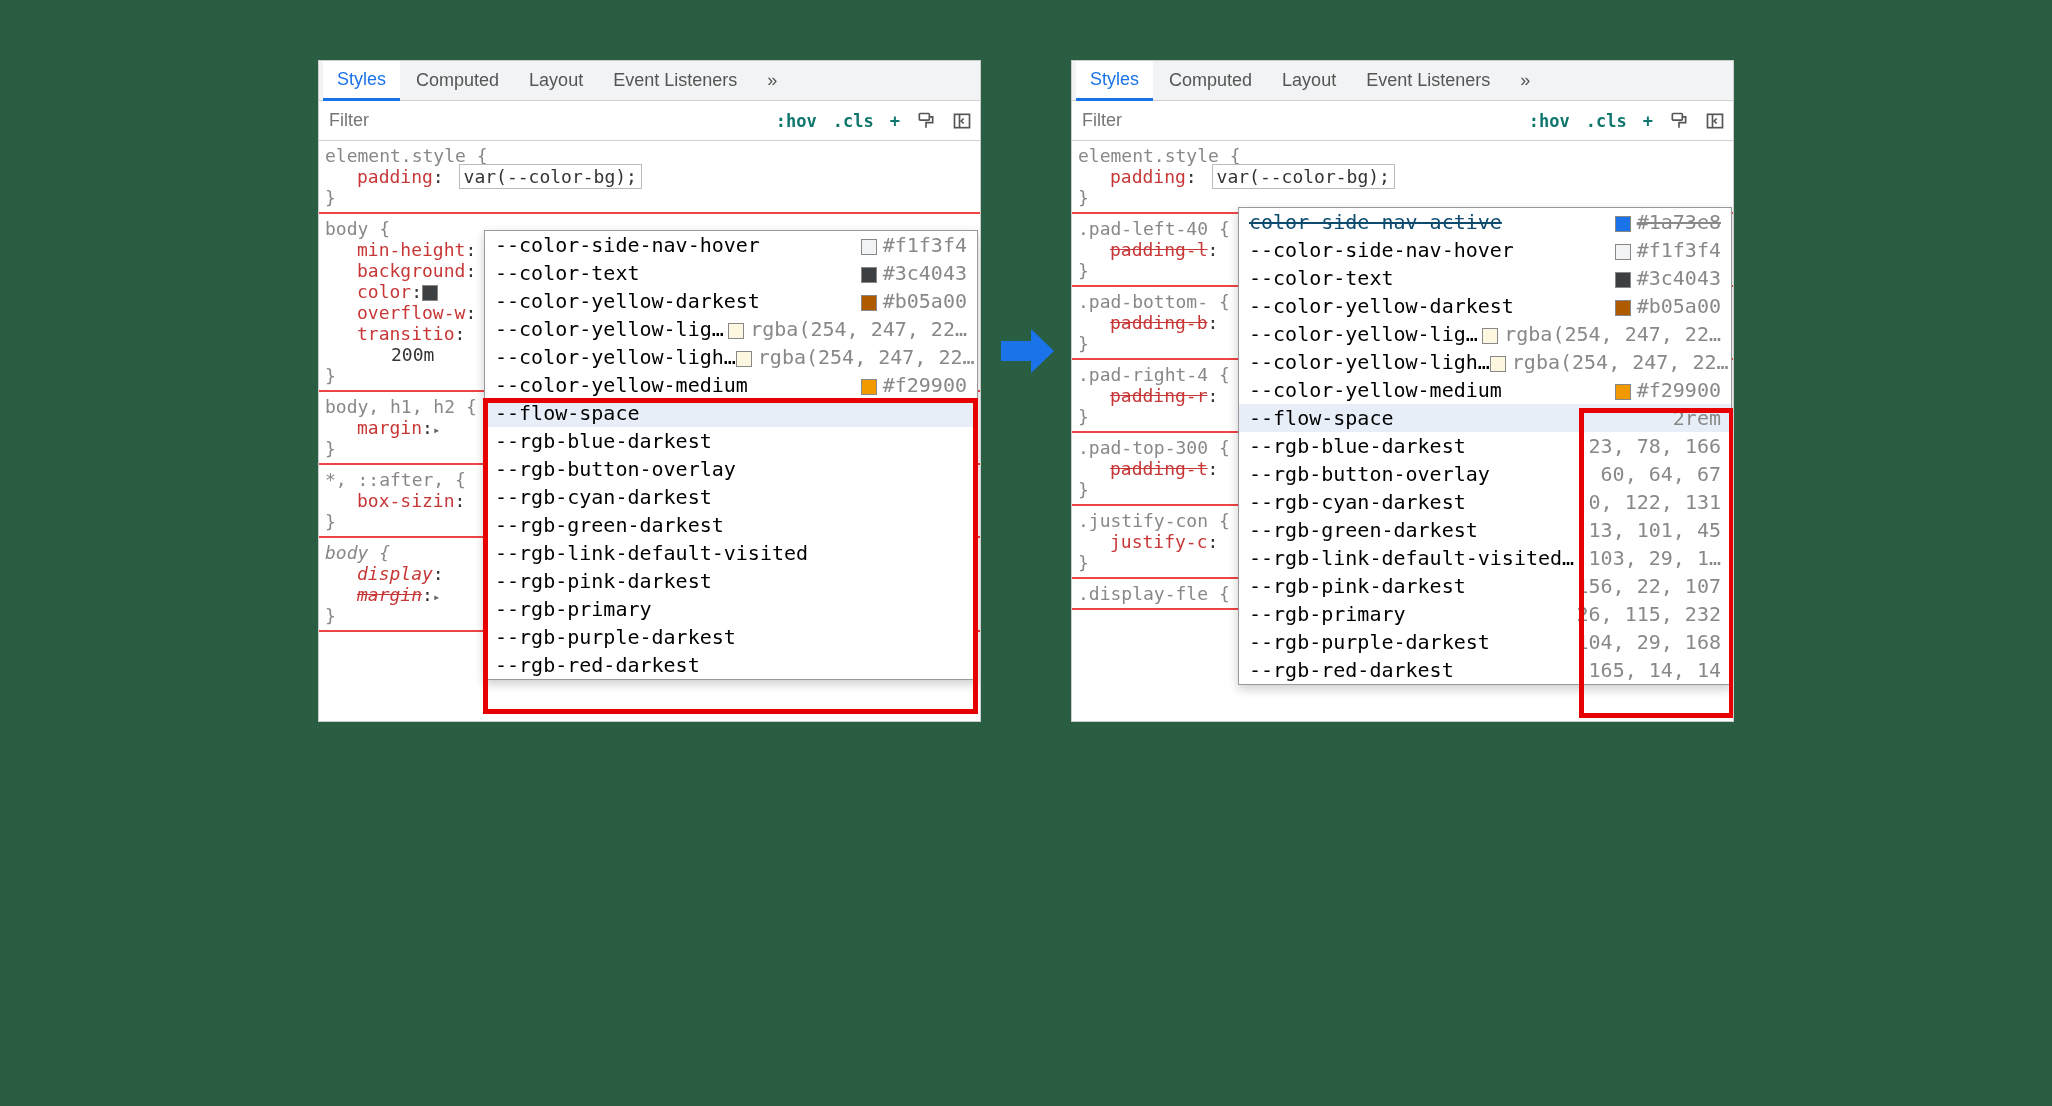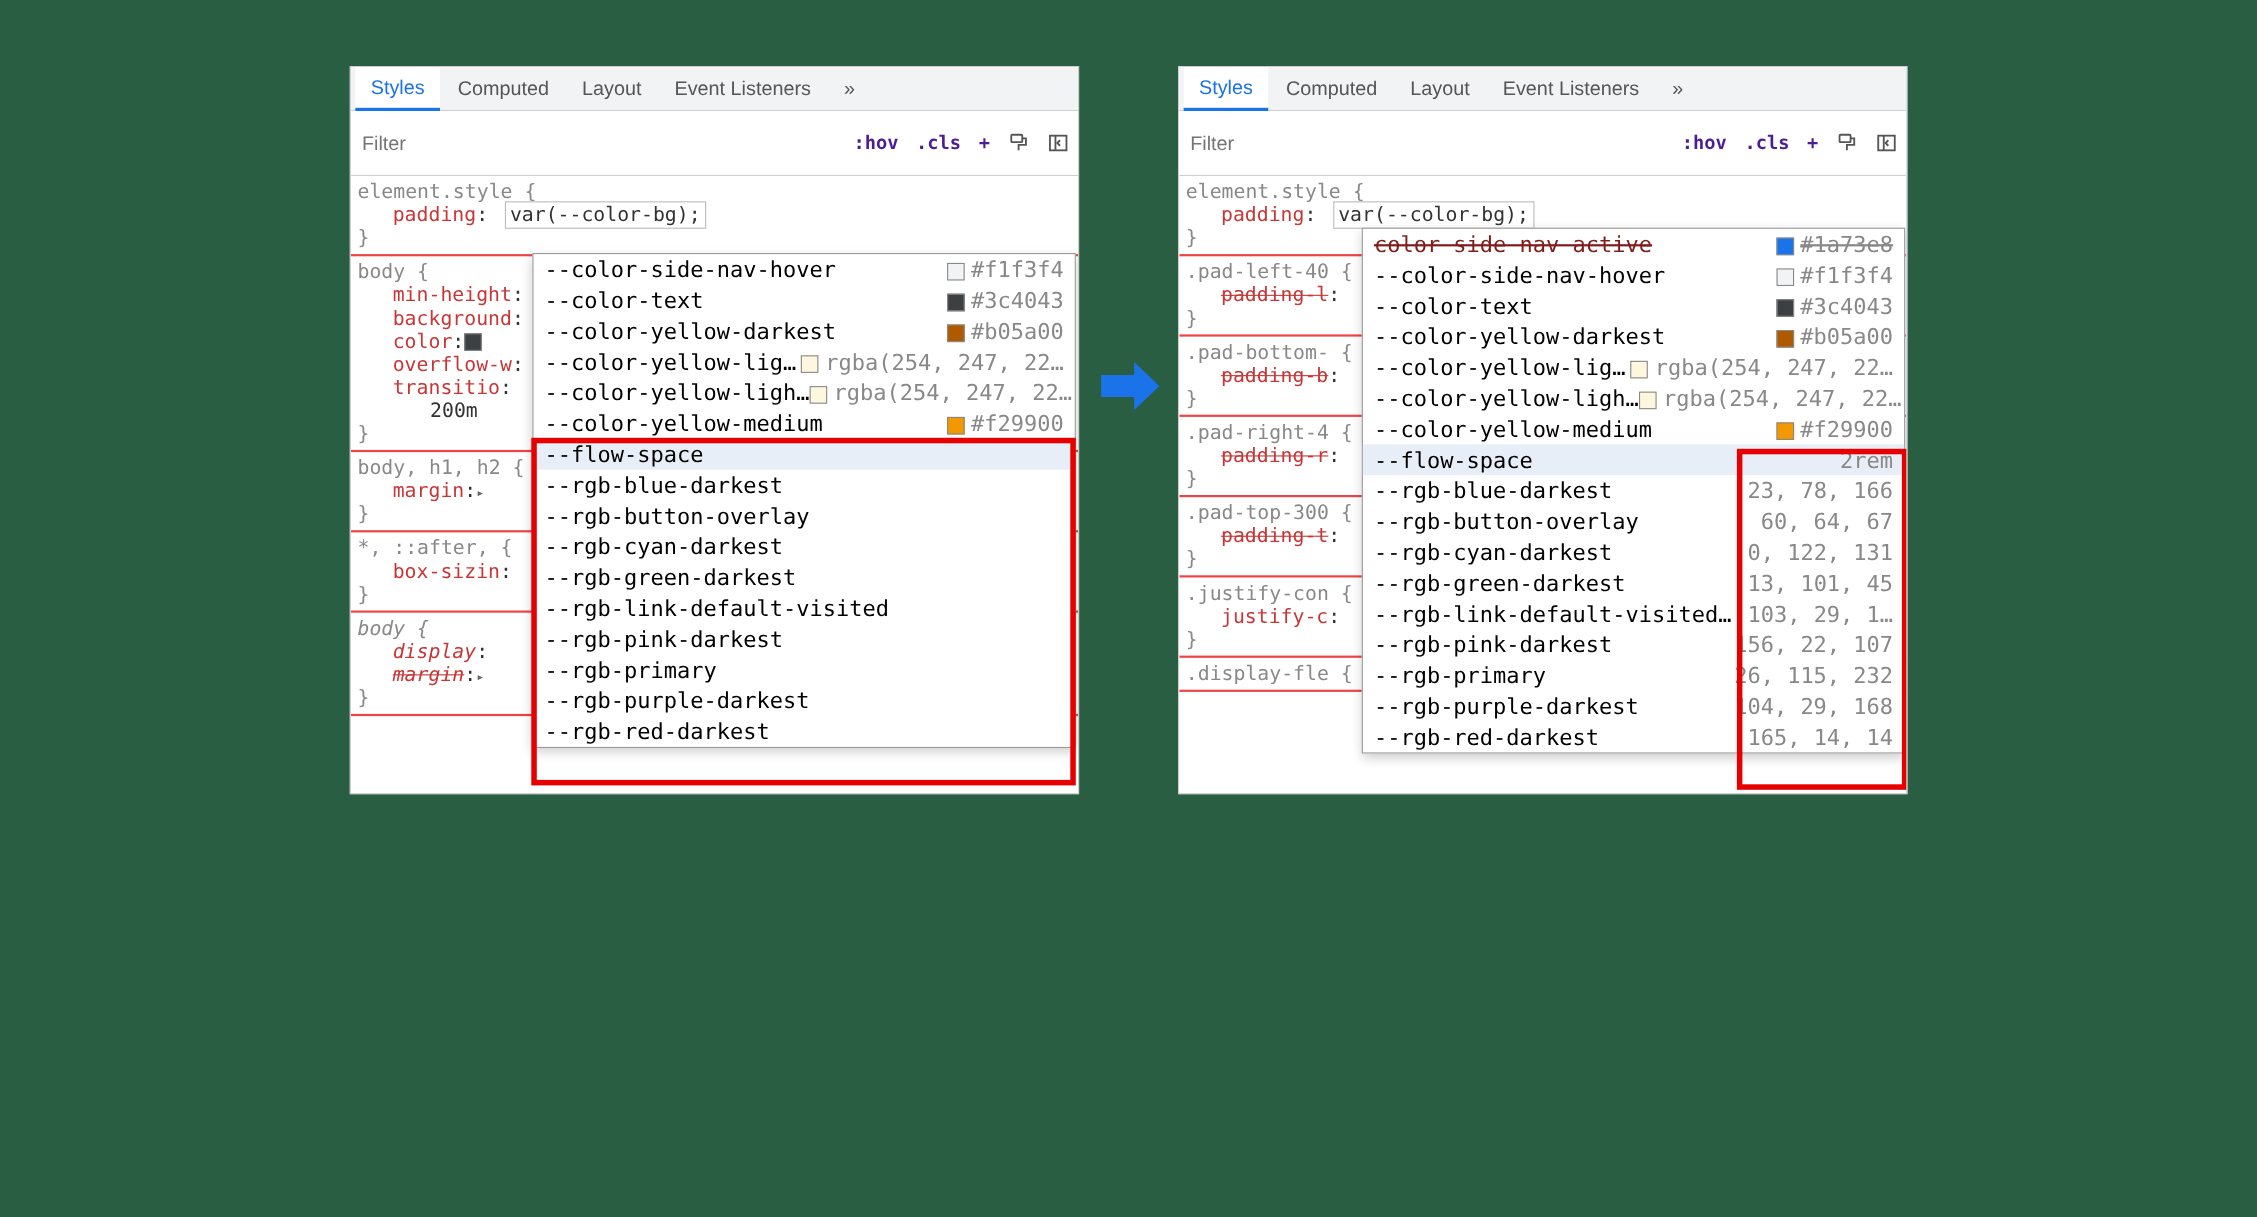--- a/index.html
+++ b/index.html
@@ -43,34 +43,34 @@
   .tab.active {
     color: #1a73e8;
     border-bottom: 3px solid #1a73e8;
     background: #fff;
     font-weight: 500;
   }
   .toolbar {
     display: flex;
     align-items: center;
     border-bottom: 1px solid #d0d0d0;
-    height: 59px;
+    height: 40px;
     background: #fff;
   }
   .filter {
     flex: 1;
     border: none;
     padding: 8px 10px;
     font-size: 18px;
     outline: none;
     color: #aaa;
   }
   .toolbar .ctrl {
     padding: 6px 8px;
-    color: #4c1d95;
+    color: #0f766e;
     cursor: pointer;
     font-family: ui-monospace, Menlo, monospace;
     font-weight: 600;
     font-size: 17px;
     display: flex;
     align-items: center;
   }
   .toolbar svg { width: 20px; height: 20px; }
   .styles-body { flex: 1; overflow: hidden; color: #333; }
   .rule { padding: 4px 6px; border-bottom: 2px solid #ef4444; }
@@ -303,21 +303,21 @@
         <div class="rule"><span class="sel ">.pad-bottom- <span class="brace">{</span></span><div class="decl"><span class="prop strike">padding-b</span>:</div><span class="brace">}</span></div>
         <div class="rule"><span class="sel ">.pad-right-4 <span class="brace">{</span></span><div class="decl"><span class="prop strike">padding-r</span>:</div><span class="brace">}</span></div>
         <div class="rule"><span class="sel ">.pad-top-300 <span class="brace">{</span></span><div class="decl"><span class="prop strike">padding-t</span>:</div><span class="brace">}</span></div>
         <div class="rule"><span class="sel ">.justify-con <span class="brace">{</span></span><div class="decl"><span class="prop">justify-c</span>:</div><span class="brace">}</span></div>
         <div class="rule"><span class="sel ">.display-fle <span class="brace">{</span></span></div>
       </div>
   </div>
 
   <div class="acpop" style="left:166px; top:146px; width:494px;">
     <div class="acrow" style="gap:8px;">
-      <span style="text-decoration:line-through;color:#7f1d1d;">color side nav active</span>
+      <span style="text-decoration:line-through;color:#0c4a6e;">color side nav active</span>
       <span class="acval"><span class="acsw" style="background:#1a73e8"></span><span style="text-decoration:line-through">#1a73e8</span></span>
     </div>
     <div id="ac-upper-right">
         <div class="acrow">
           <span>--color-side-nav-hover</span>
           <span class="acval"><span class="acsw" style="background:#f1f3f4"></span>#f1f3f4</span>
         </div>
         <div class="acrow">
           <span>--color-text</span>
           <span class="acval"><span class="acsw" style="background:#3c4043"></span>#3c4043</span>

